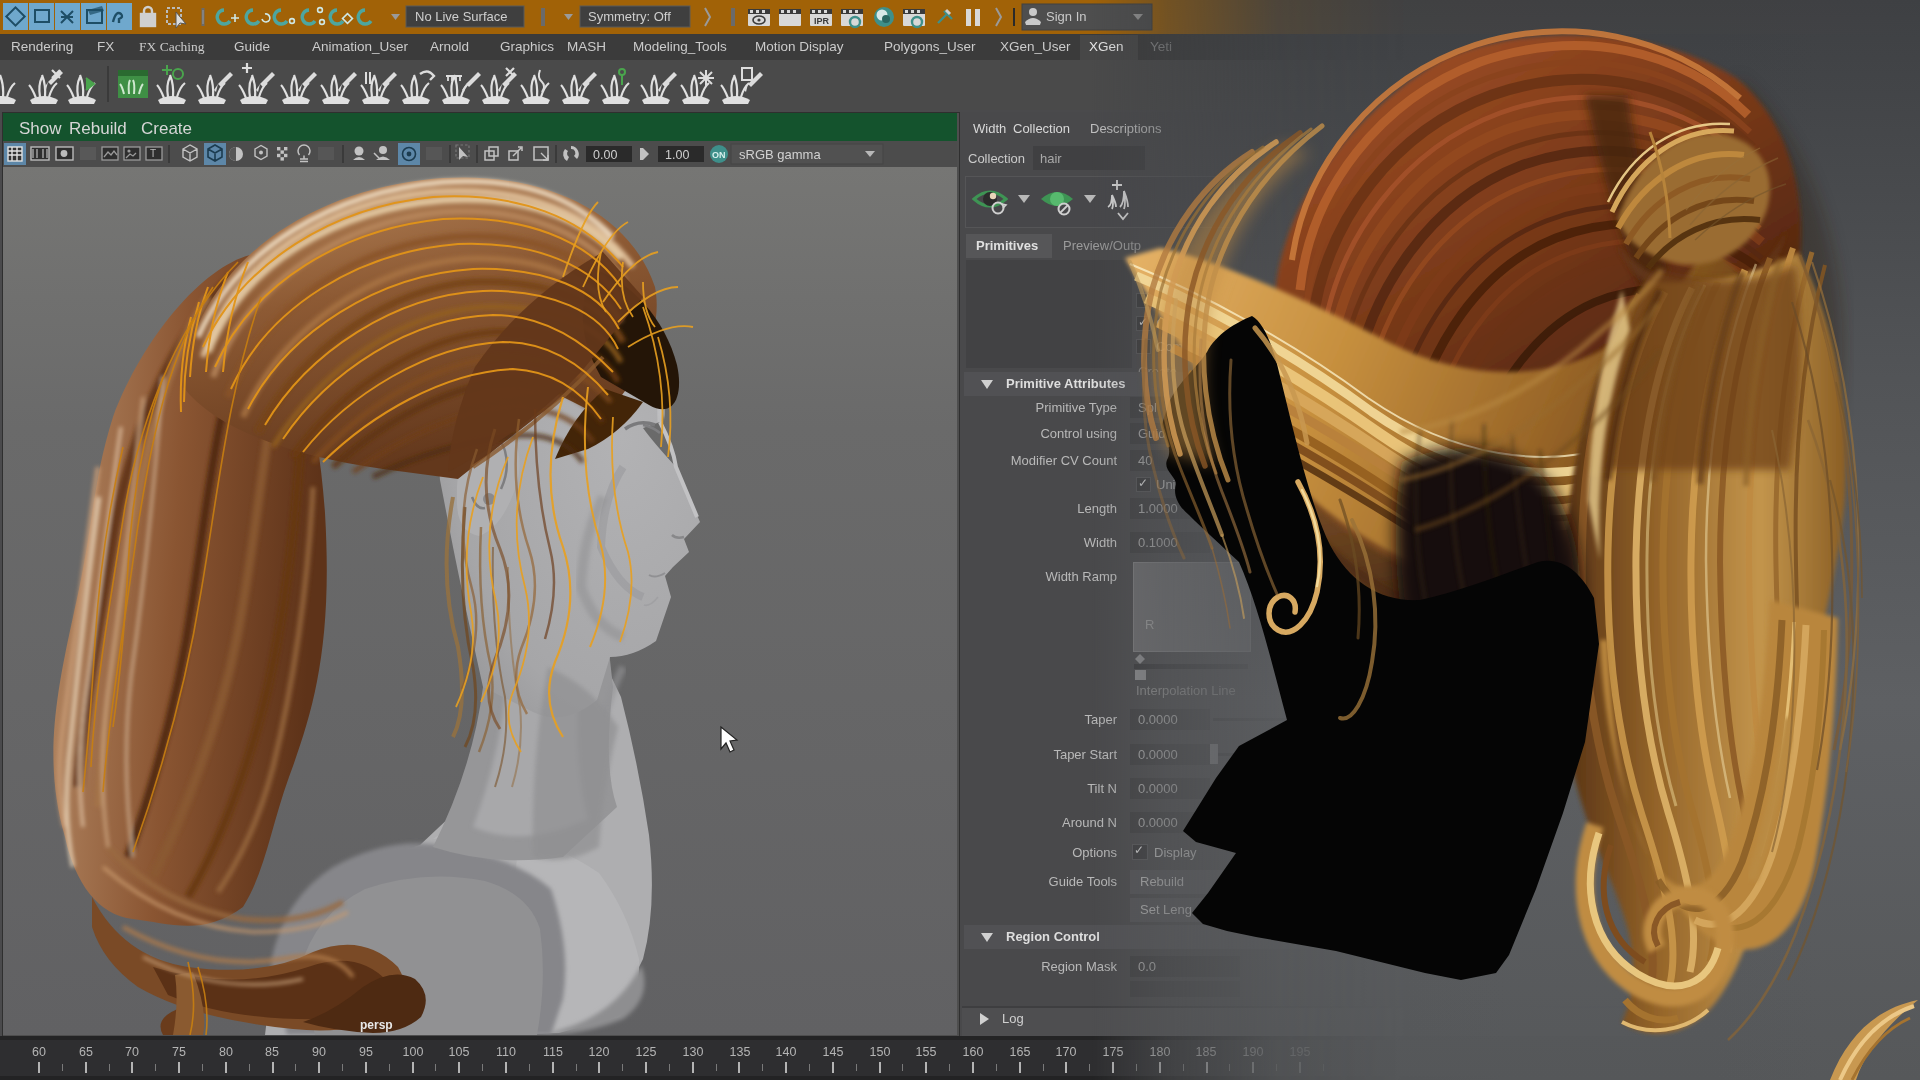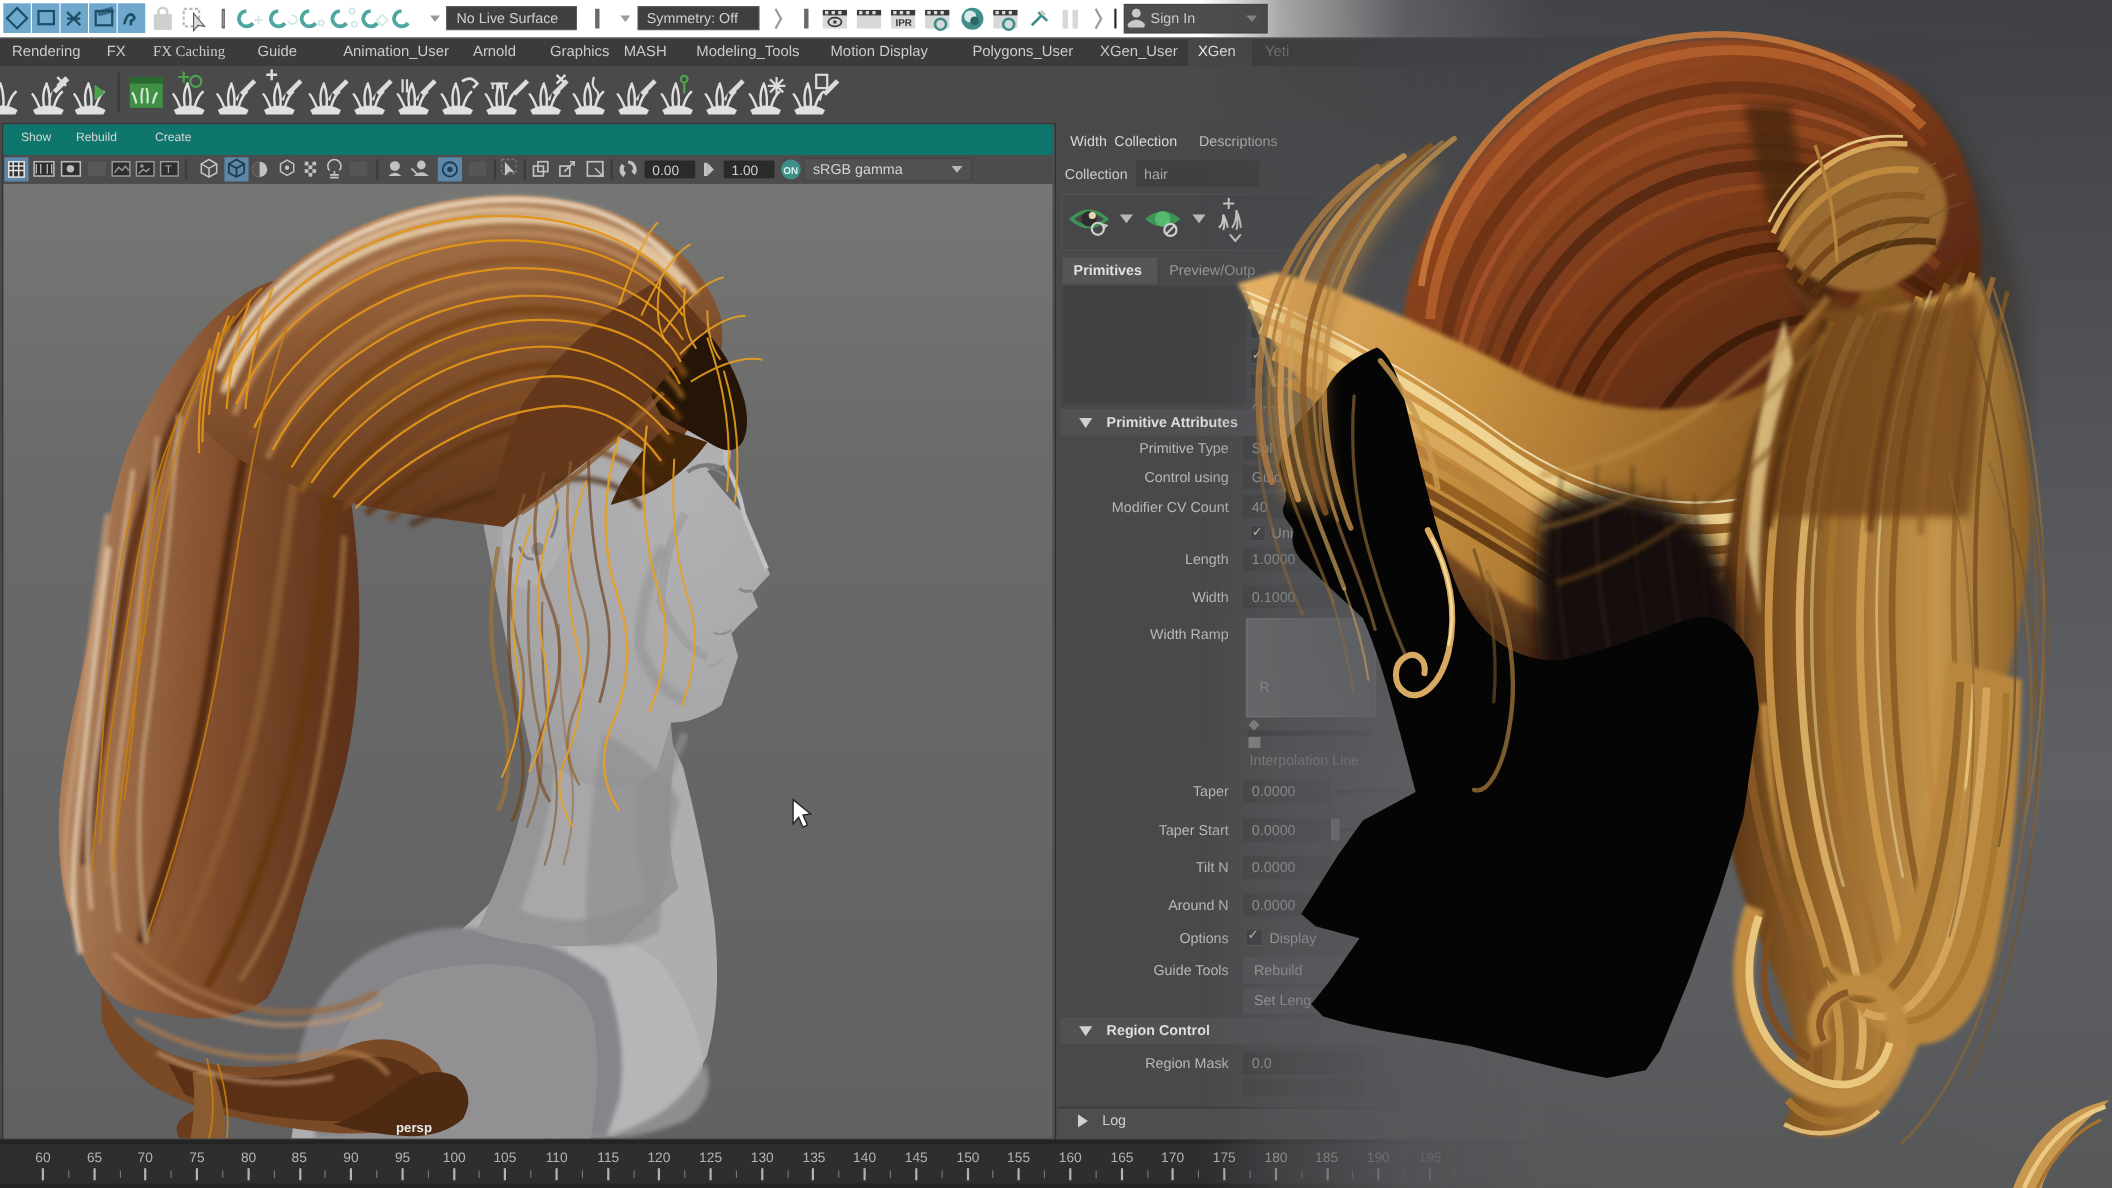--- a/index.html
+++ b/index.html
@@ -5,21 +5,21 @@
   html,body{margin:0;padding:0;background:#222;}
   #root{position:relative;width:1920px;height:1080px;overflow:hidden;
         font-family:"Liberation Sans",sans-serif;background:#4a4a4c;}
   .abs{position:absolute;}
   .txt{color:#c6c6c6;font-size:13px;white-space:nowrap;}
 </style>
 </head>
 <body>
 <div id="root">
 
-  <div class="abs" id="topbar" style="left:0;top:0;width:1920px;height:34px;background:#ffffff;border-bottom:1px solid #3a3a3a;">
+  <div class="abs" id="topbar" style="left:0;top:0;width:1920px;height:34px;background:#a16207;border-bottom:1px solid #3a3a3a;">
     <svg width="1920" height="34" viewBox="0 0 1920 34">
 
       <g>
         <rect x="3" y="3" width="25" height="27" fill="#6fa8cd"></rect>
         <rect x="29" y="3" width="25" height="27" fill="#6fa8cd"></rect>
         <rect x="55" y="3" width="25" height="27" fill="#6fa8cd"></rect>
         <rect x="81" y="3" width="25" height="27" fill="#6fa8cd"></rect>
         <rect x="107" y="3" width="25" height="27" fill="#6fa8cd"></rect>
         <g stroke="#1e4e66" stroke-width="2" fill="none">
           <rect x="9" y="10" width="13" height="13" transform="rotate(45 15.5 16.5)"></rect>
@@ -207,21 +207,21 @@
             <path d="M700 12 l12 12 m0 -12 l-12 12 m6 -14 v16 m-8 -8 h16"></path>
           </g>
         <use href="#gr" x="720" y="2"></use>
           <rect x="742" y="8" width="10" height="12" fill="none" stroke="#ddd" stroke-width="2"></rect>
           <use href="#brush" transform="translate(748,24)"></use>
       </g>
     </svg>
   </div>
 
   <div class="abs" id="viewport" style="left:2px;top:112px;width:956px;height:924px;background:#4e4e4e;border:1px solid #2f2f2f;">
-    <div class="abs txt" style="left:0;top:0;width:954px;height:28px;background:#0f766e;color:#d6d6d6;font-size:11px;">
+    <div class="abs txt" style="left:0;top:0;width:954px;height:28px;background:#14532d;color:#d6d6d6;font-size:17px;">
       <span class="abs" style="left:16px;top:6px;">Show</span>
       <span class="abs" style="left:66px;top:6px;">Rebuild</span>
       <span class="abs" style="left:138px;top:6px;">Create</span>
     </div>
     <div class="abs" id="vptoolbar" style="left:0;top:28px;width:954px;height:26px;background:#4c4c4c;">
       <svg width="954" height="26" viewBox="0 0 954 26">
         <g>
           <rect x="1" y="2" width="22" height="22" fill="#5d87a8"></rect>
           <g fill="none" stroke="#e2e2e2" stroke-width="1.4">
             <rect x="5" y="6" width="14" height="14" fill="#333"></rect>

